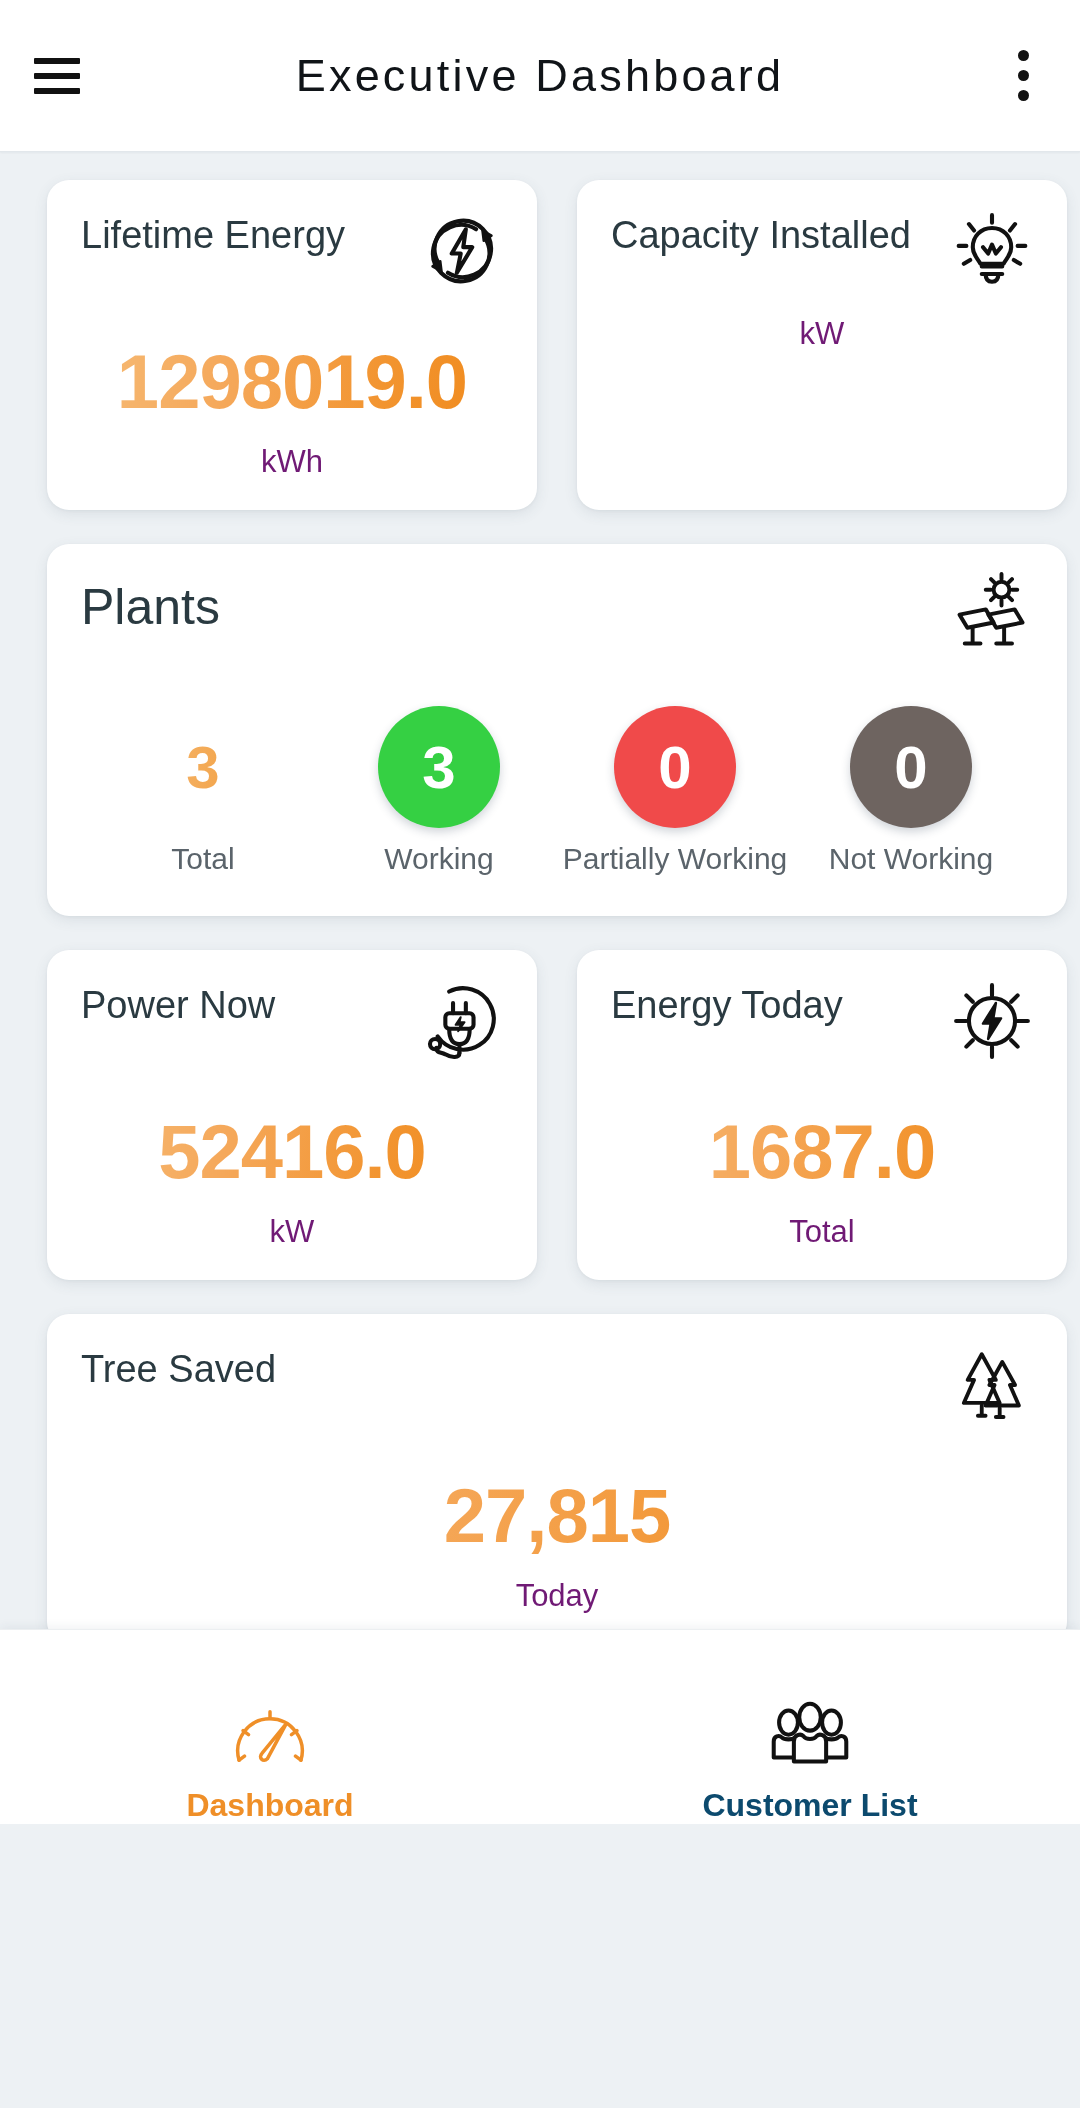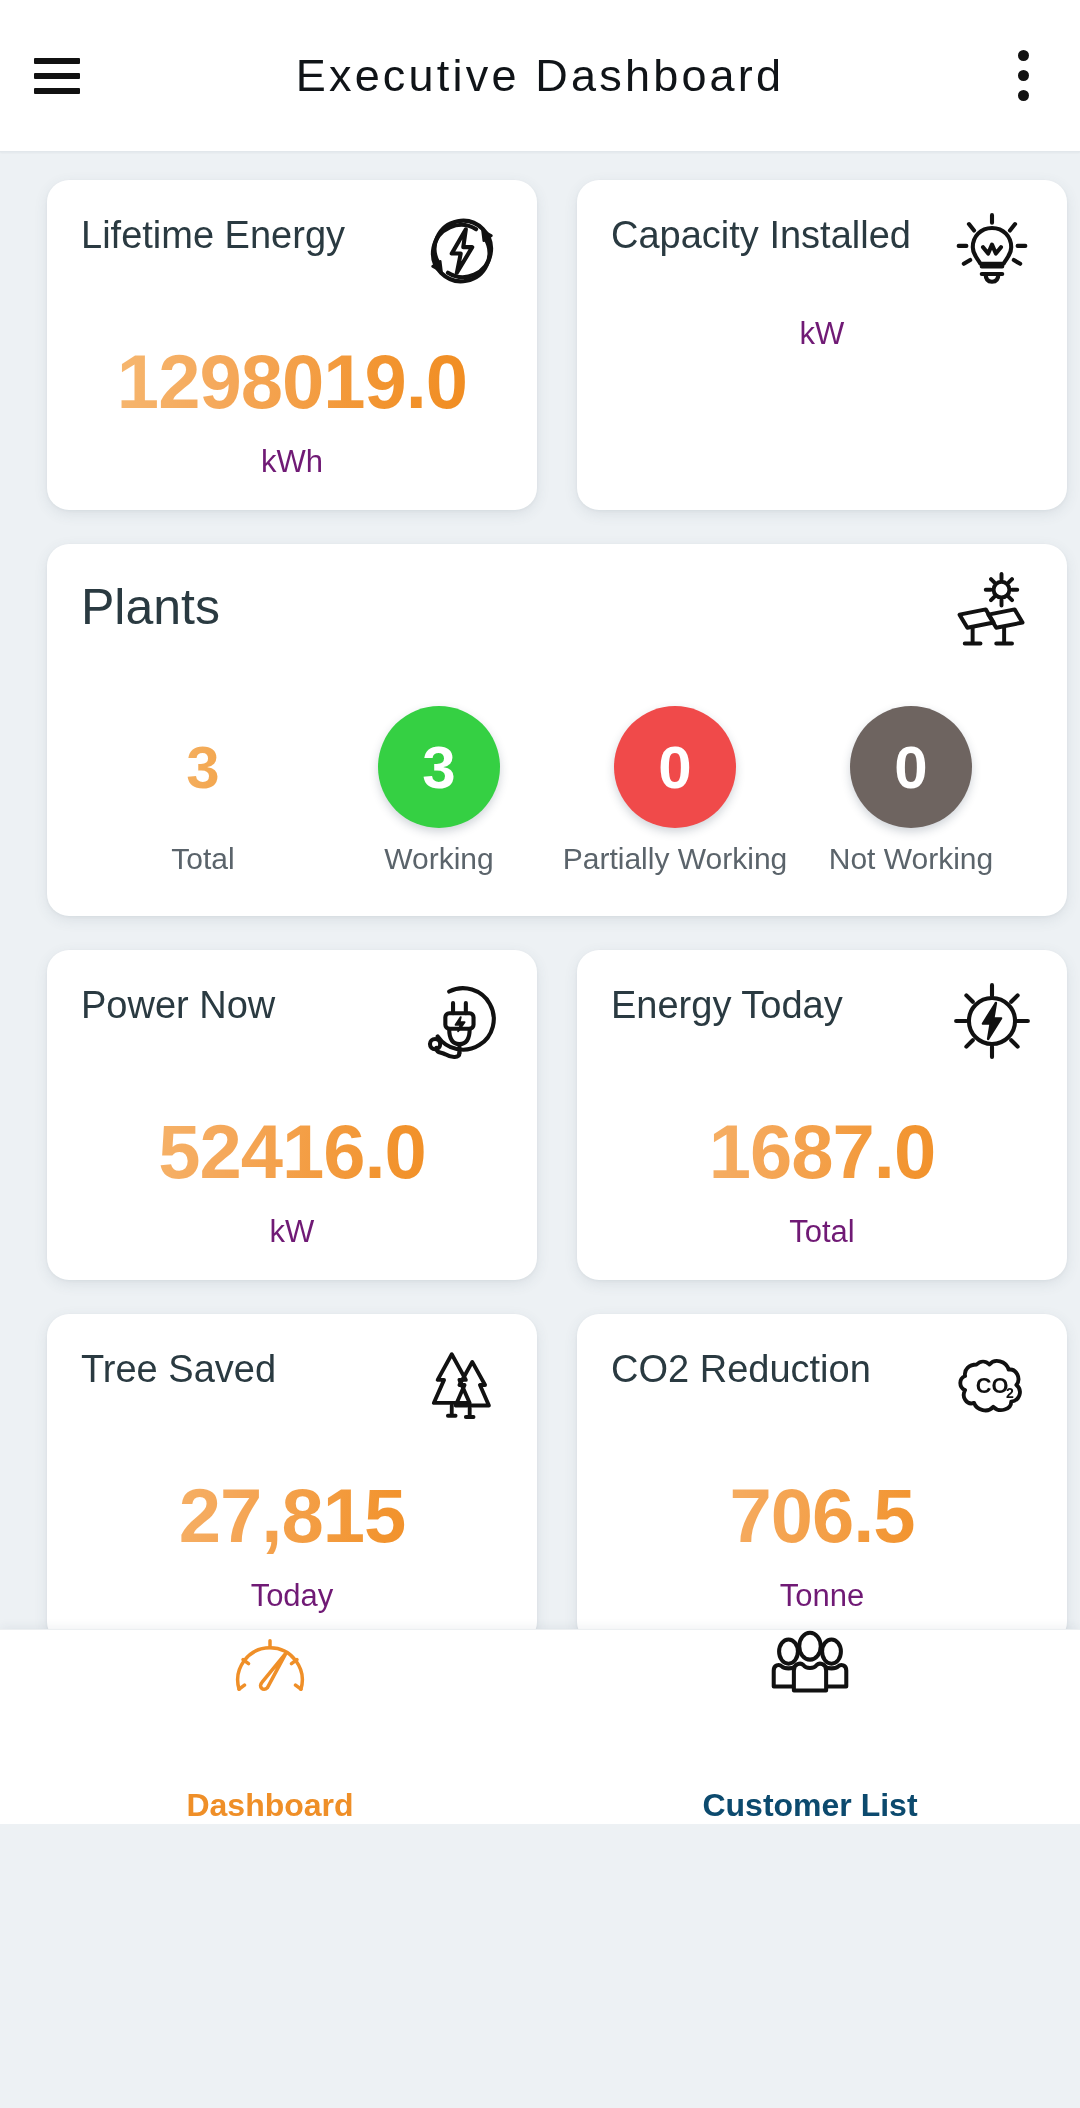--- a/index.html
+++ b/index.html
@@ -258,21 +258,21 @@
     display: flex;
     border-top: 1px solid #eceff1;
     box-shadow: 0 -2px 10px rgba(40,60,80,0.07);
     z-index: 10;
   }
   .navitem {
     flex: 1 1 0;
     display: flex;
     flex-direction: column;
     align-items: center;
-    justify-content: space-between;
+    justify-content: flex-end;
     gap: 16px;
     cursor: pointer;
   }
   .navicon { width: 86px; height: 70px; }
   .navicon svg { display: block; width: 100%; height: 100%; }
   .navlabel { font-size: 32px; font-weight: bold; }
   .navitem.active .navlabel { color: #ef8f28; }
   .navitem .navlabel { color: #0c4a6e; }
 </style>
 </head>
@@ -424,34 +424,20 @@
               <path d="M40 14 L30 32 L34 32 L27 48 L53 48 L46 32 L50 32 Z"></path>
               <path d="M24 48 L24 56 M21 56 L27 56"></path>
               <path d="M38 50 L38 57 M35 57 L41 57"></path>
             </svg>
           </div>
         </div>
         <div class="metric-value">27,815</div>
         <div class="metric-unit">Today</div>
       </div>
 
-      <div class="card half metric">
-        <div class="metric-head">
-          <div class="metric-title">CO2 Reduction</div>
-          <div class="metric-icon">
-            <svg viewBox="0 0 64 64" fill="none" stroke="#111" stroke-width="3" stroke-linecap="round" stroke-linejoin="round">
-              <path d="M20 16 C14 16 10 20 11 25 C6 27 6 34 11 36 C8 41 12 48 18 46 C20 52 29 54 33 49 C38 54 47 51 47 45 C54 44 56 36 51 32 C55 27 51 19 45 20 C43 13 34 11 30 16 C27 13 23 13 20 16 Z"></path>
-              <text x="32" y="38" font-family="Liberation Sans, sans-serif" font-size="17" font-weight="bold" fill="#111" stroke="none" text-anchor="middle">CO</text>
-              <text x="46" y="42" font-family="Liberation Sans, sans-serif" font-size="11" font-weight="bold" fill="#111" stroke="none" text-anchor="middle">2</text>
-            </svg>
-          </div>
-        </div>
-        <div class="metric-value">706.5</div>
-        <div class="metric-unit">Tonne</div>
-      </div>
 
     </div>
 
     <div class="row">
       <div class="card alarms" style="flex:1 1 0;">
         <div class="alarms-head">
           <div class="alarms-title">Alarms</div>
           <div class="alarms-icon">
             <svg viewBox="0 0 64 64" fill="none" stroke="#111" stroke-width="3.2" stroke-linecap="round" stroke-linejoin="round">
               <path d="M32 7 L32 12"></path>

